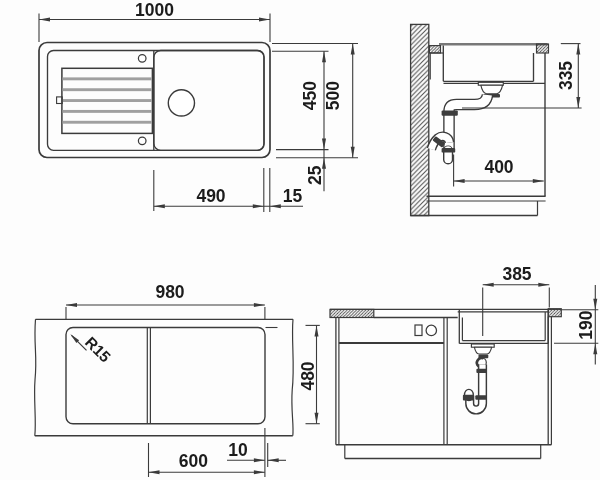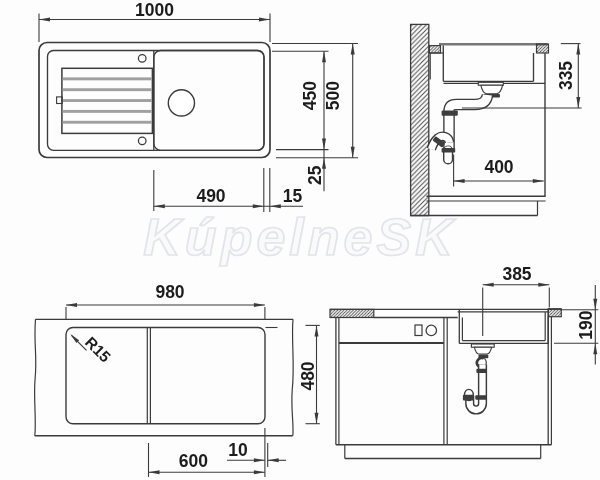--- a/index.html
+++ b/index.html
@@ -2,21 +2,20 @@
 <html><head><meta charset="utf-8"><style>
 html,body{margin:0;padding:0;width:600px;height:480px;background:#fdfdfd;overflow:hidden}
 #wrap{position:relative;width:600px;height:480px;font-family:"Liberation Sans",sans-serif}
 #wm{position:absolute;left:300px;top:237px;transform:translate(-50%,-50%);
  font-style:italic;font-weight:bold;font-size:52px;color:rgba(244,246,248,0.30);
  -webkit-text-stroke:1.7px rgba(199,206,216,0.50);
  white-space:nowrap;letter-spacing:4px}
 #art{position:absolute;left:0;top:0;filter:blur(0.55px)}
 </style></head><body>
 <div id="wrap">
-<div id="wm">KúpelneSK</div>
 <div id="art"><svg width="600" height="480" viewBox="0 0 600 480" font-family="Liberation Sans, sans-serif">
         <defs>
 <pattern id="hwall" width="4.7" height="4.7" patternUnits="userSpaceOnUse">
  <path d="M -1,5.7 L 5.7,-1 M -1,1 L 1,-1 M 3.7,5.7 L 5.7,3.7" stroke="#4c4c4c" stroke-width="1.0" fill="none"></path>
 </pattern>
 <pattern id="hfine" width="3.1" height="3.1" patternUnits="userSpaceOnUse">
  <path d="M -1,4.1 L 4.1,-1 M -1,1 L 1,-1 M 2.1,4.1 L 4.1,2.1" stroke="#4c4c4c" stroke-width="0.95" fill="none"></path>
 </pattern>
 </defs>
 <rect x="39" y="42.5" width="231" height="115" rx="8" fill="none" stroke="#3b3b3b" stroke-width="1.7"></rect>

